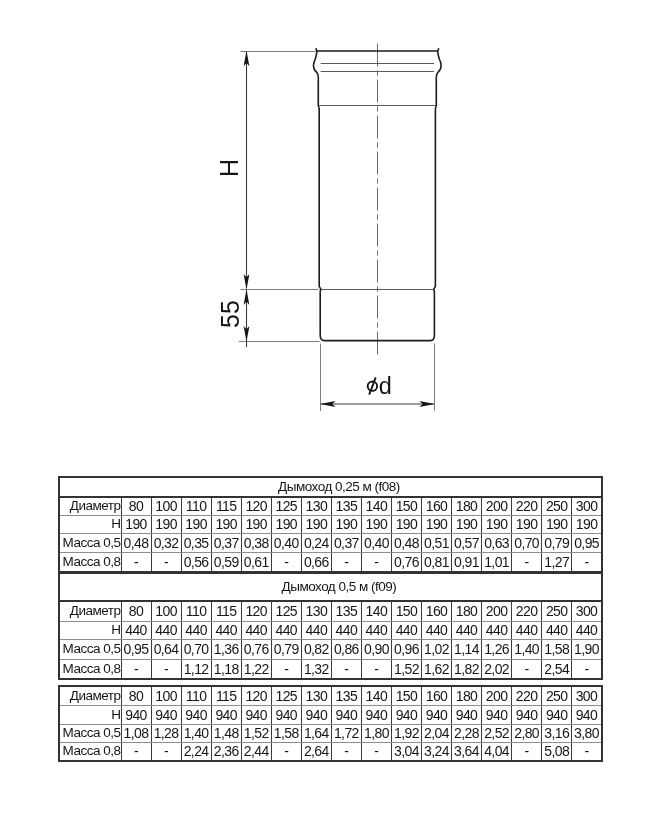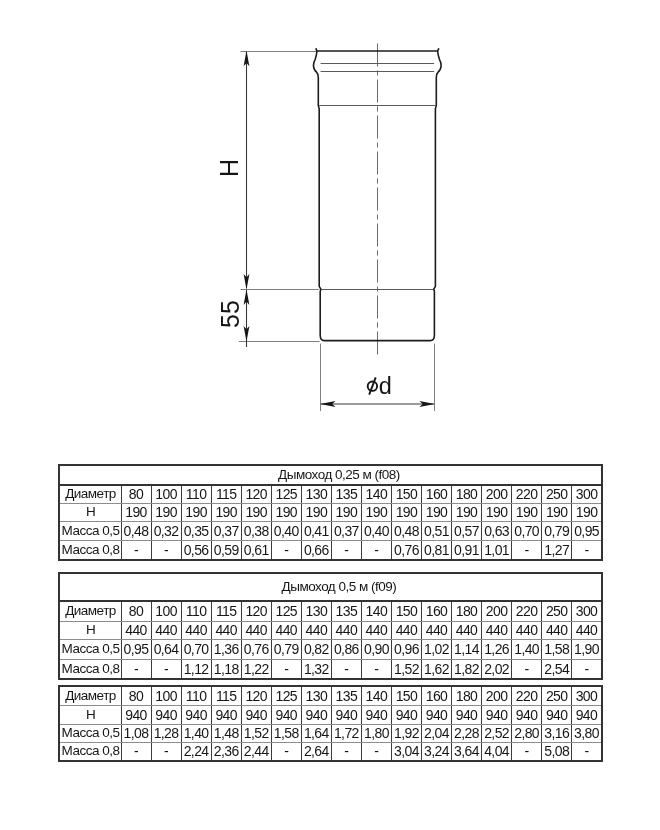--- a/index.html
+++ b/index.html
@@ -7,21 +7,21 @@
   font-family:"Liberation Sans",sans-serif}
 table.t{position:absolute;left:58px;width:543px;border-collapse:collapse;
   table-layout:fixed;font-family:"Liberation Sans",sans-serif;font-size:14px;
   letter-spacing:-0.6px;color:#161616;border:2px solid #333}
 table.t td{border-left:1px solid #3c3c3c;border-right:1px solid #3c3c3c;
   border-top:1px solid #8d8d8d;border-bottom:1px solid #8d8d8d;
   text-align:center;padding:0;
   line-height:16px;overflow:hidden;white-space:nowrap}
 table.t tr.hd td{border-bottom:2px solid #333}
 table.t td.ttl{text-align:center;padding-left:17px;font-size:13.5px;letter-spacing:-0.5px}
-table.t td.lb{text-align:center;padding-left:0.5px;width:61px;font-size:13.5px;letter-spacing:-0.5px}
+table.t td.lb{text-align:right;padding-left:0.5px;width:61px;font-size:13.5px;letter-spacing:-0.5px}
 </style></head>
 <body>
 <div class="page">
 
 <svg width="660" height="450" viewBox="0 0 660 450" style="position:absolute;left:0;top:0">
 <g fill="none" stroke-linecap="butt">
 
 <line x1="377.5" y1="43.5" x2="377.5" y2="357" stroke="#6b6b6b" stroke-width="1" stroke-dasharray="23 4 5 4"></line>
 
 <line x1="320.6" y1="63.5" x2="434.1" y2="63.5" stroke="#5a5a5a" stroke-width="1"></line>
@@ -71,21 +71,21 @@
 <text font-size="25" text-anchor="middle" transform="translate(238.6,314) rotate(-90)">55</text>
 
 <g>
 <circle cx="372.4" cy="386.2" r="4.7" fill="none" stroke="#161616" stroke-width="1.9"></circle>
 <line x1="375.7" y1="377.4" x2="369.2" y2="394.6" stroke="#161616" stroke-width="1.9"></line>
 <text font-size="23.5" text-anchor="middle" x="385.4" y="394.2">d</text>
 </g>
 </g>
 </svg>
 
-<table class="t" style="top:464px">
+<table class="t" style="top:476px">
 <colgroup>
         <col style="width:62px">
         <col style="width:30.06px">
         <col style="width:30.06px">
         <col style="width:30.06px">
         <col style="width:30.06px">
         <col style="width:30.06px">
         <col style="width:30.06px">
         <col style="width:30.06px">
         <col style="width:30.06px">
@@ -145,21 +145,21 @@
         </tr>
 
 <tr style="height:19px">
           <td class="lb">Масса 0,5</td>
           <td>0,48</td>
           <td>0,32</td>
           <td>0,35</td>
           <td>0,37</td>
           <td>0,38</td>
           <td>0,40</td>
-          <td>0,41</td>
+          <td>0,24</td>
           <td>0,37</td>
           <td>0,40</td>
           <td>0,48</td>
           <td>0,51</td>
           <td>0,57</td>
           <td>0,63</td>
           <td>0,70</td>
           <td>0,79</td>
           <td>0,95</td>
         </tr>

